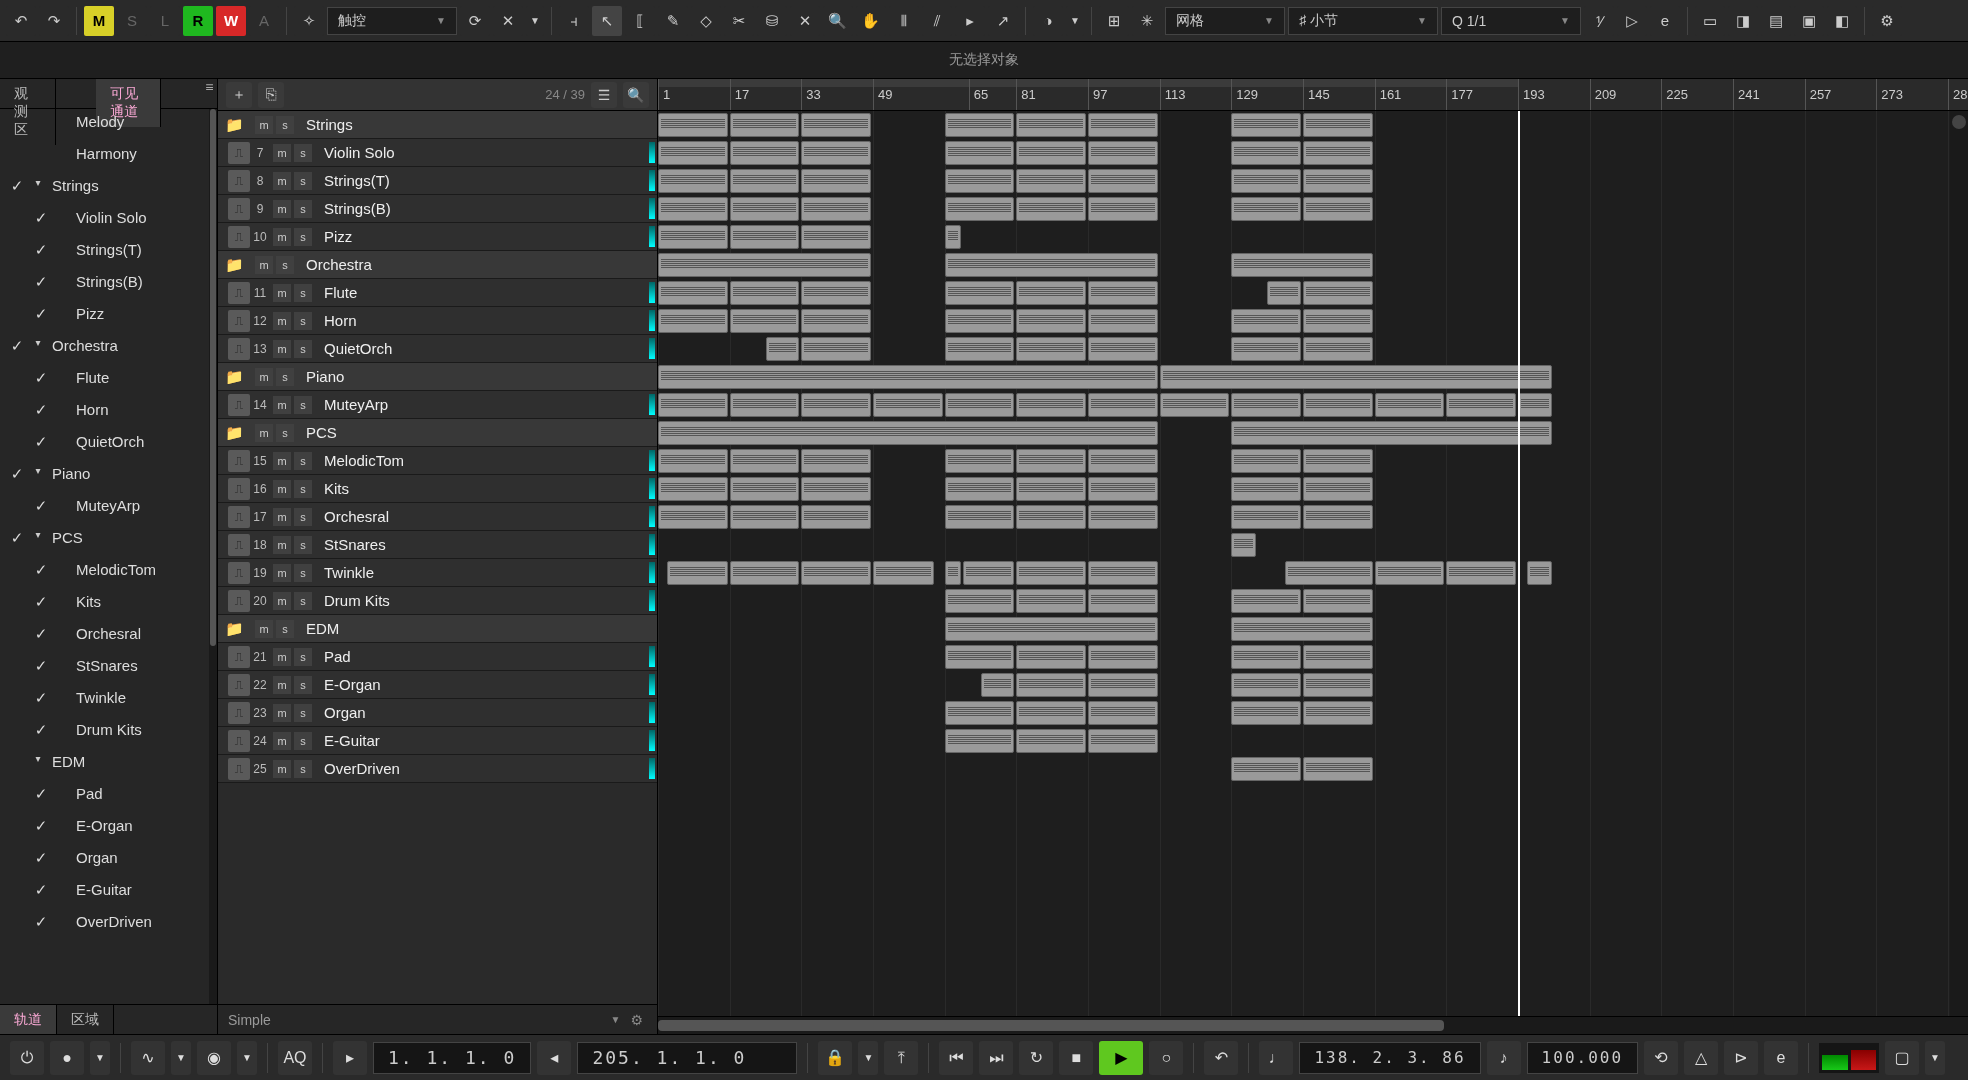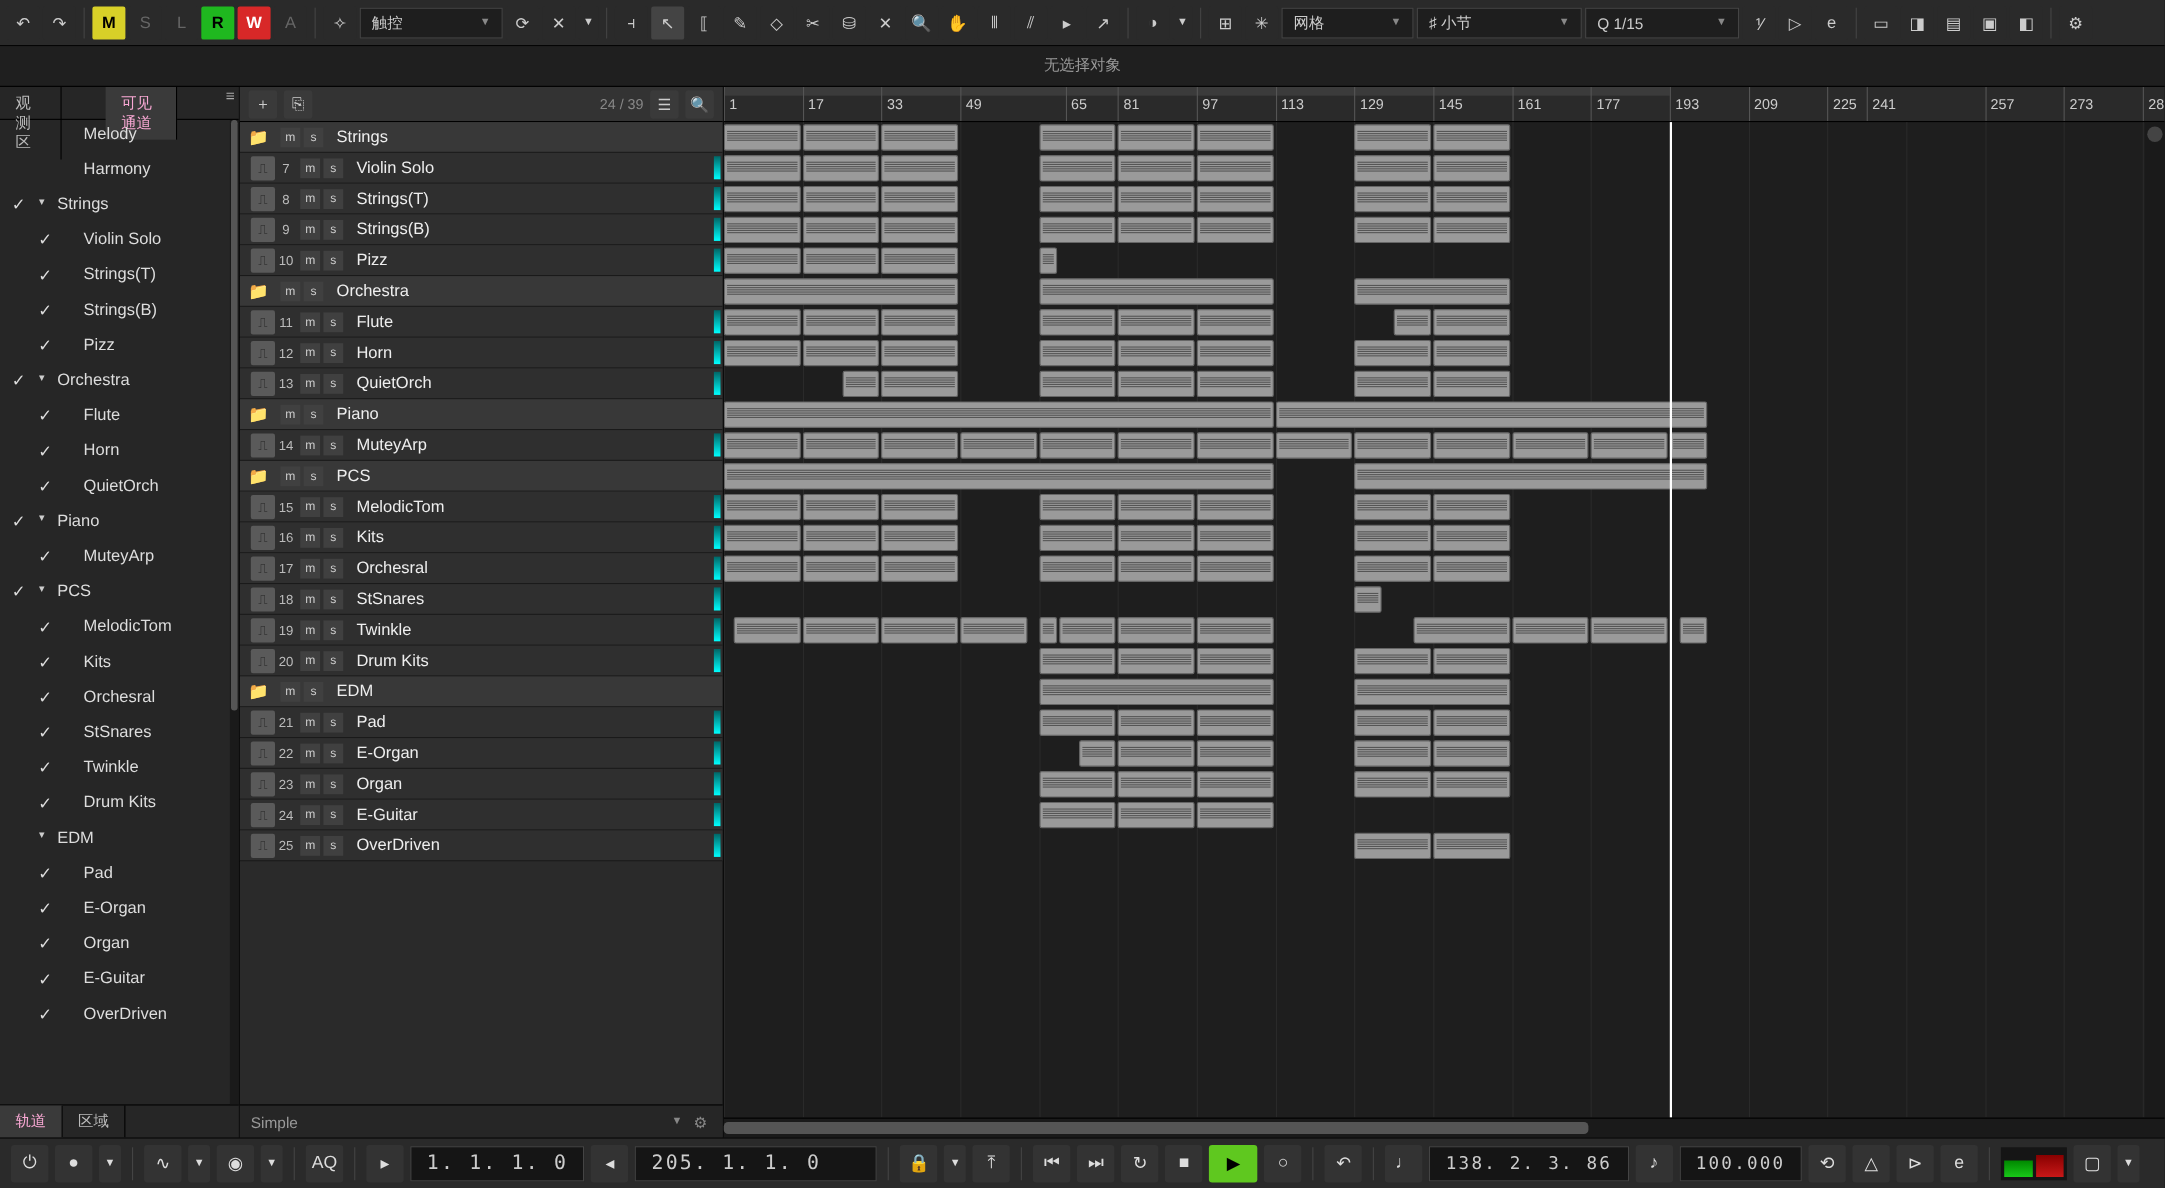--- a/index.html
+++ b/index.html
@@ -131,21 +131,21 @@
   <div class="tbtn">✳</div>
   <div class="tsel" style="min-width:120px">
       <span>网格</span>
       <span class="arrow">▼</span>
     </div>
   <div class="tsel" style="min-width:150px">
       <span><span>♯ </span><span>小节</span></span>
       <span class="arrow">▼</span>
     </div>
   <div class="tsel" style="min-width:140px">
-      <span><span>Q </span><span>1/15</span></span>
+      <span><span>Q </span><span>1/1</span></span>
       <span class="arrow">▼</span>
     </div>
   <div class="tbtn">⅟</div>
   <div class="tbtn">▷</div>
   <div class="tbtn">e</div>
   <div class="tsep"></div>
   <div class="tbtn">▭</div>
   <div class="tbtn">◨</div>
   <div class="tbtn">▤</div>
   <div class="tbtn">▣</div>
@@ -517,21 +517,21 @@
           <div class="ruler-mark" style="left: 358.333px;">81</div>
           <div class="ruler-mark" style="left: 430px;">97</div>
           <div class="ruler-mark" style="left: 501.667px;">113</div>
           <div class="ruler-mark" style="left: 573.333px;">129</div>
           <div class="ruler-mark" style="left: 645px;">145</div>
           <div class="ruler-mark" style="left: 716.667px;">161</div>
           <div class="ruler-mark" style="left: 788.333px;">177</div>
           <div class="ruler-mark" style="left: 860px;">193</div>
           <div class="ruler-mark" style="left: 931.667px;">209</div>
           <div class="ruler-mark" style="left: 1003.33px;">225</div>
-          <div class="ruler-mark" style="left: 1039px;">241</div>
+          <div class="ruler-mark" style="left: 1075px;">241</div>
           <div class="ruler-mark" style="left: 1146.67px;">257</div>
           <div class="ruler-mark" style="left: 1218.33px;">273</div>
           <div class="ruler-mark" style="left: 1290px;">28</div>
           <div class="ruler-cycle" style="left: 0px; width: 860px;"></div>
         </div>
     </div>
     <div class="events" id="events">
         <div class="grid-line" style="left: 0px;"></div>
         <div class="grid-line" style="left: 71.6667px;"></div>
         <div class="grid-line" style="left: 143.333px;"></div>

